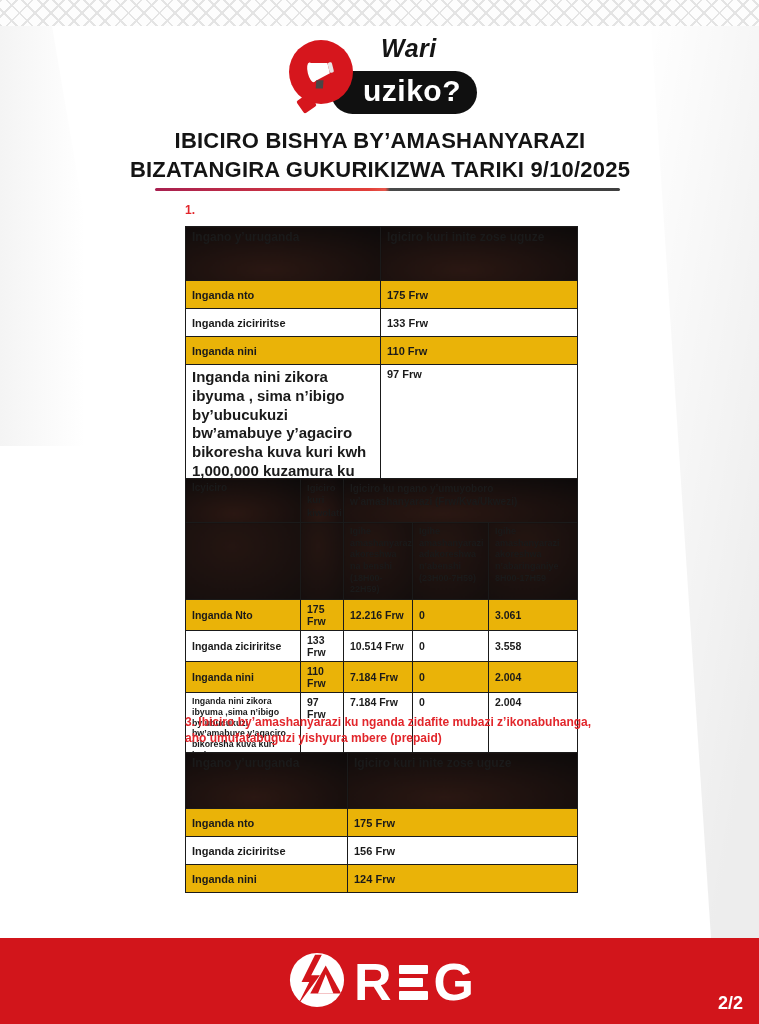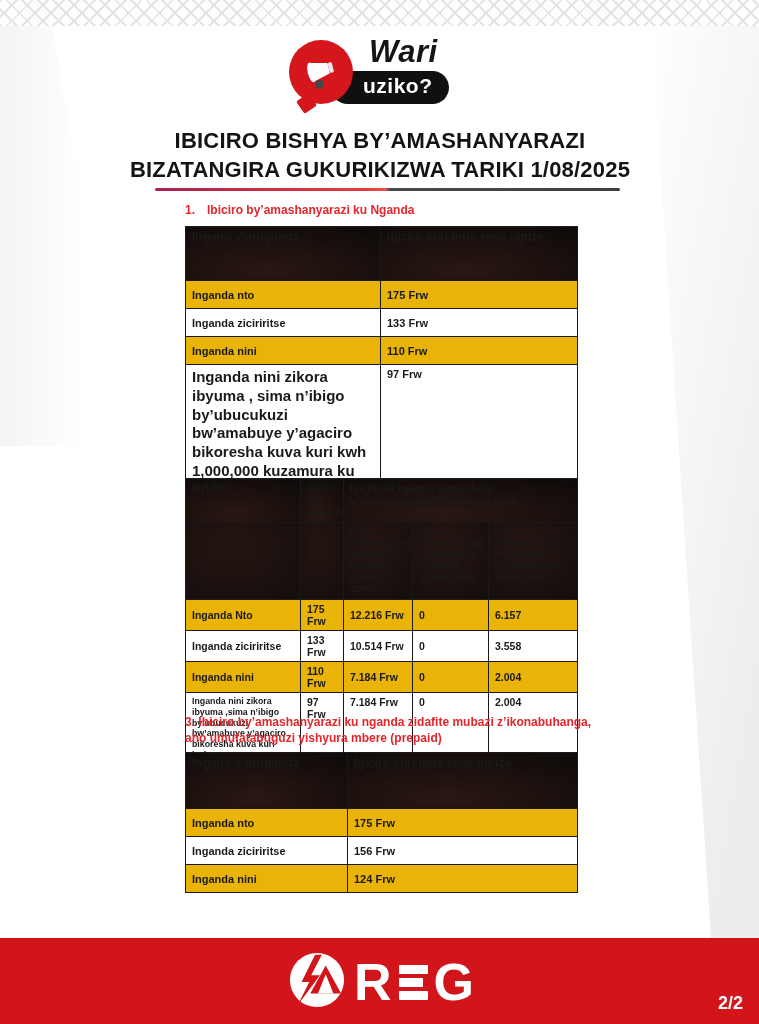--- a/index.html
+++ b/index.html
@@ -16,24 +16,24 @@
   .wedge-left{position:absolute;top:26px;left:0;width:130px;height:420px;
     background:linear-gradient(to right,#f4f4f4,rgba(255,255,255,0) 65%);
     clip-path:polygon(0 0,40% 0,95% 100%,0 100%);}
 
   
   .logo-wrap{position:absolute;left:289px;top:38px;width:200px;height:76px;}
   .logo-circle{position:absolute;left:0;top:2px;width:64px;height:64px;border-radius:50%;
     background:#d6161d;z-index:2;display:flex;align-items:center;justify-content:center;}
   .logo-tail{position:absolute;left:10px;top:58px;width:15px;height:15px;background:#d6161d;
     transform:rotate(55deg);border-radius:2px;z-index:1;}
-  .logo-wari{position:absolute;left:80px;top:-4px;font-size:31px;font-weight:700;font-style:italic;
+  .logo-wari{position:absolute;left:92px;top:-4px;font-size:25px;font-weight:700;font-style:italic;
     color:#151515;letter-spacing:0.5px;z-index:3;}
   .logo-pill{position:absolute;left:42px;top:33px;background:#101010;color:#fff;font-weight:700;
-    font-size:21px;padding:3px 16px 6px 32px;border-radius:24px;z-index:1;letter-spacing:0.5px;}
+    font-size:30px;padding:3px 16px 6px 32px;border-radius:24px;z-index:1;letter-spacing:0.5px;}
 
   
   .title{position:absolute;left:120px;top:126px;width:520px;text-align:center;color:#141414;
     font-weight:700;font-size:22px;line-height:1.33;letter-spacing:0.2px;}
   .title-rule{position:absolute;left:155px;top:188px;width:465px;height:3px;border-radius:2px;
     background:linear-gradient(to right,#a82050 0%,#e23f39 46%,#e8554a 49.5%,#4a4a4a 50.5%,#3f3f3f 100%);}
 
   
   .sec-head{position:absolute;left:185px;color:#e2262b;font-weight:700;font-size:12px;line-height:1.3;}
   .sec1{top:203px;width:300px;display:flex;gap:12px;}
@@ -105,27 +105,26 @@
             <polygon points="16,34 24,36 21,45 13,43" fill="#4a4646"></polygon>
           </g>
         </svg>
       </span>
     </div>
     <div class="logo-wari">Wari</div>
   </div>
 
   <div class="title">
     <div>IBICIRO BISHYA BY’AMASHANYARAZI</div>
-    <div>BIZATANGIRA GUKURIKIZWA TARIKI 1/08/2025</div>
+    <div>BIZATANGIRA GUKURIKIZWA TARIKI 9/10/2025</div>
   </div>
   <div class="title-rule"></div>
 
   <div class="sec-head sec1">
     <span>1.</span>
-    <span>Ibiciro  by’amashanyarazi ku Nganda</span>
   </div>
 
   <table class="tbl tbl1">
     <colgroup>
         <col style="width:195px">
         <col style="width:197px">
       </colgroup>
     <tbody>
         <tr class="hrow">
       <th class="th-dark">Ingano y’uruganda</th>
@@ -170,21 +169,21 @@
       <th class="sub-th"></th>
       <th class="sub-th">Igihe amashanyarazi akoreshwa na benshi (18H00-22H59)</th>
       <th class="sub-th">Igihe amashanyarazi adakoreshwa n’abenshi (23H00-7H59)</th>
       <th class="sub-th">Igihe amashanyarazi akoreshwa n’abaringaniye 8H00-17H59</th>
     </tr>
     <tr class="r row-pink">
       <td class="cell-label">Inganda Nto</td>
       <td class="cell-val">175 Frw</td>
       <td class="cell-val">12.216 Frw</td>
       <td class="cell-val">0</td>
-      <td class="cell-val">6.157</td>
+      <td class="cell-val">3.061</td>
     </tr>
     <tr class="r row-white">
       <td class="cell-label">Inganda ziciriritse</td>
       <td class="cell-val">133 Frw</td>
       <td class="cell-val">10.514 Frw</td>
       <td class="cell-val">0</td>
       <td class="cell-val">3.558</td>
     </tr>
     <tr class="r row-pink">
       <td class="cell-label">Inganda nini</td>

